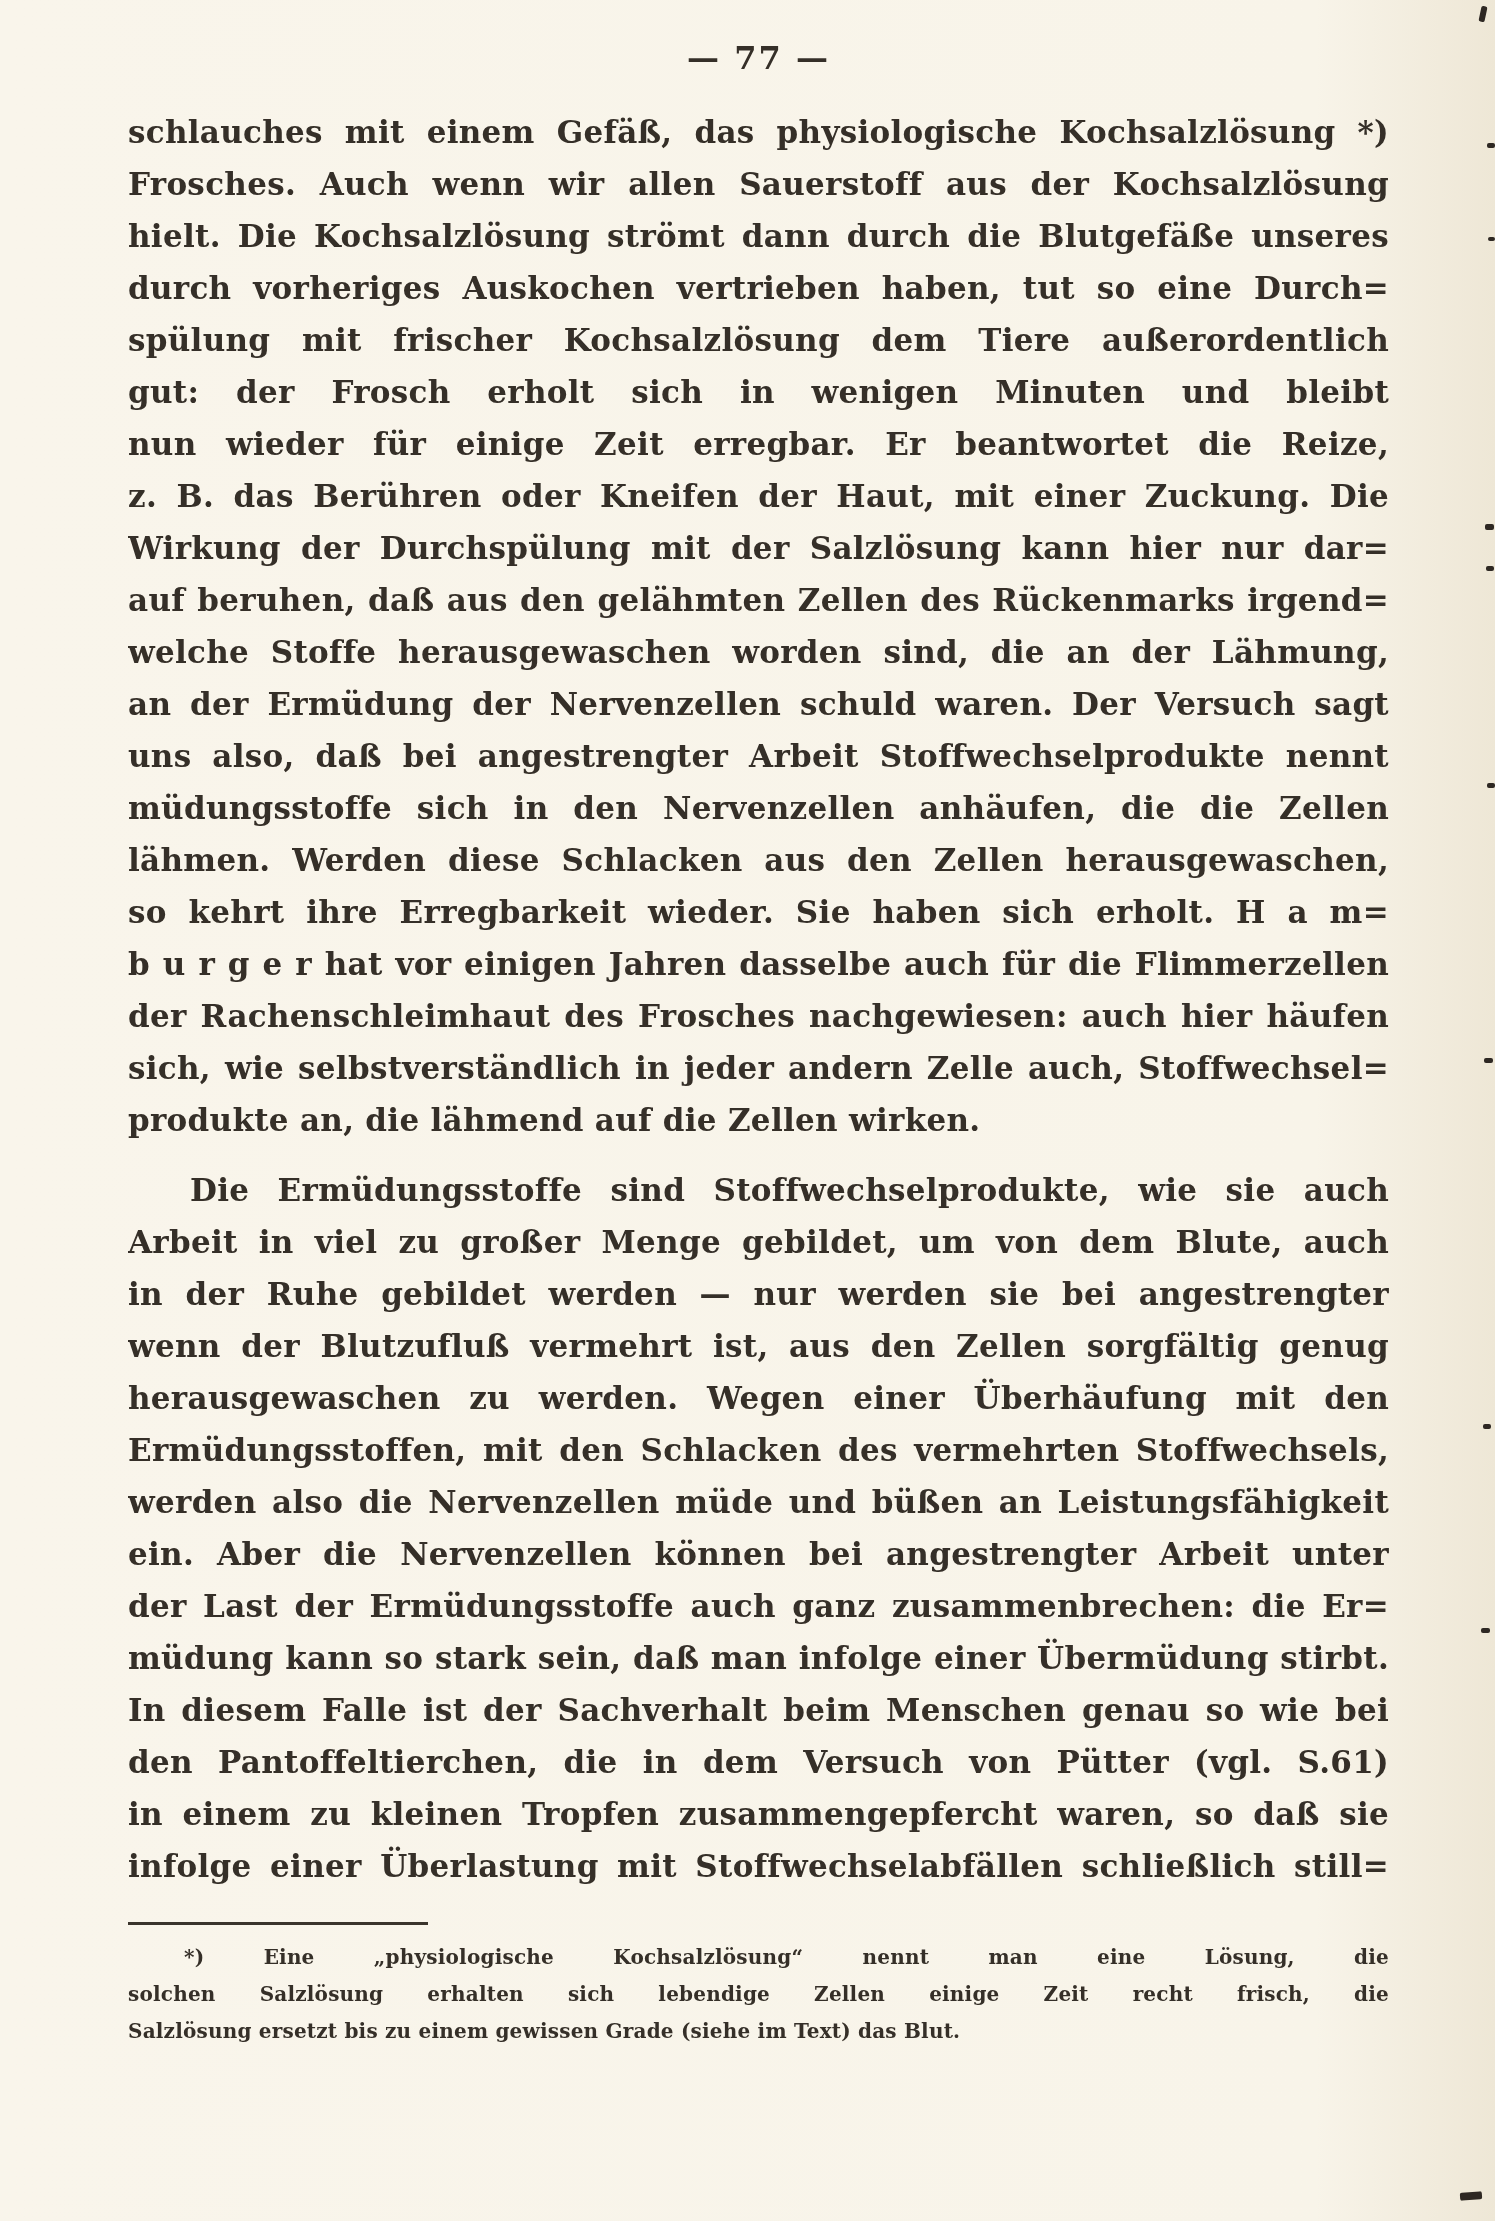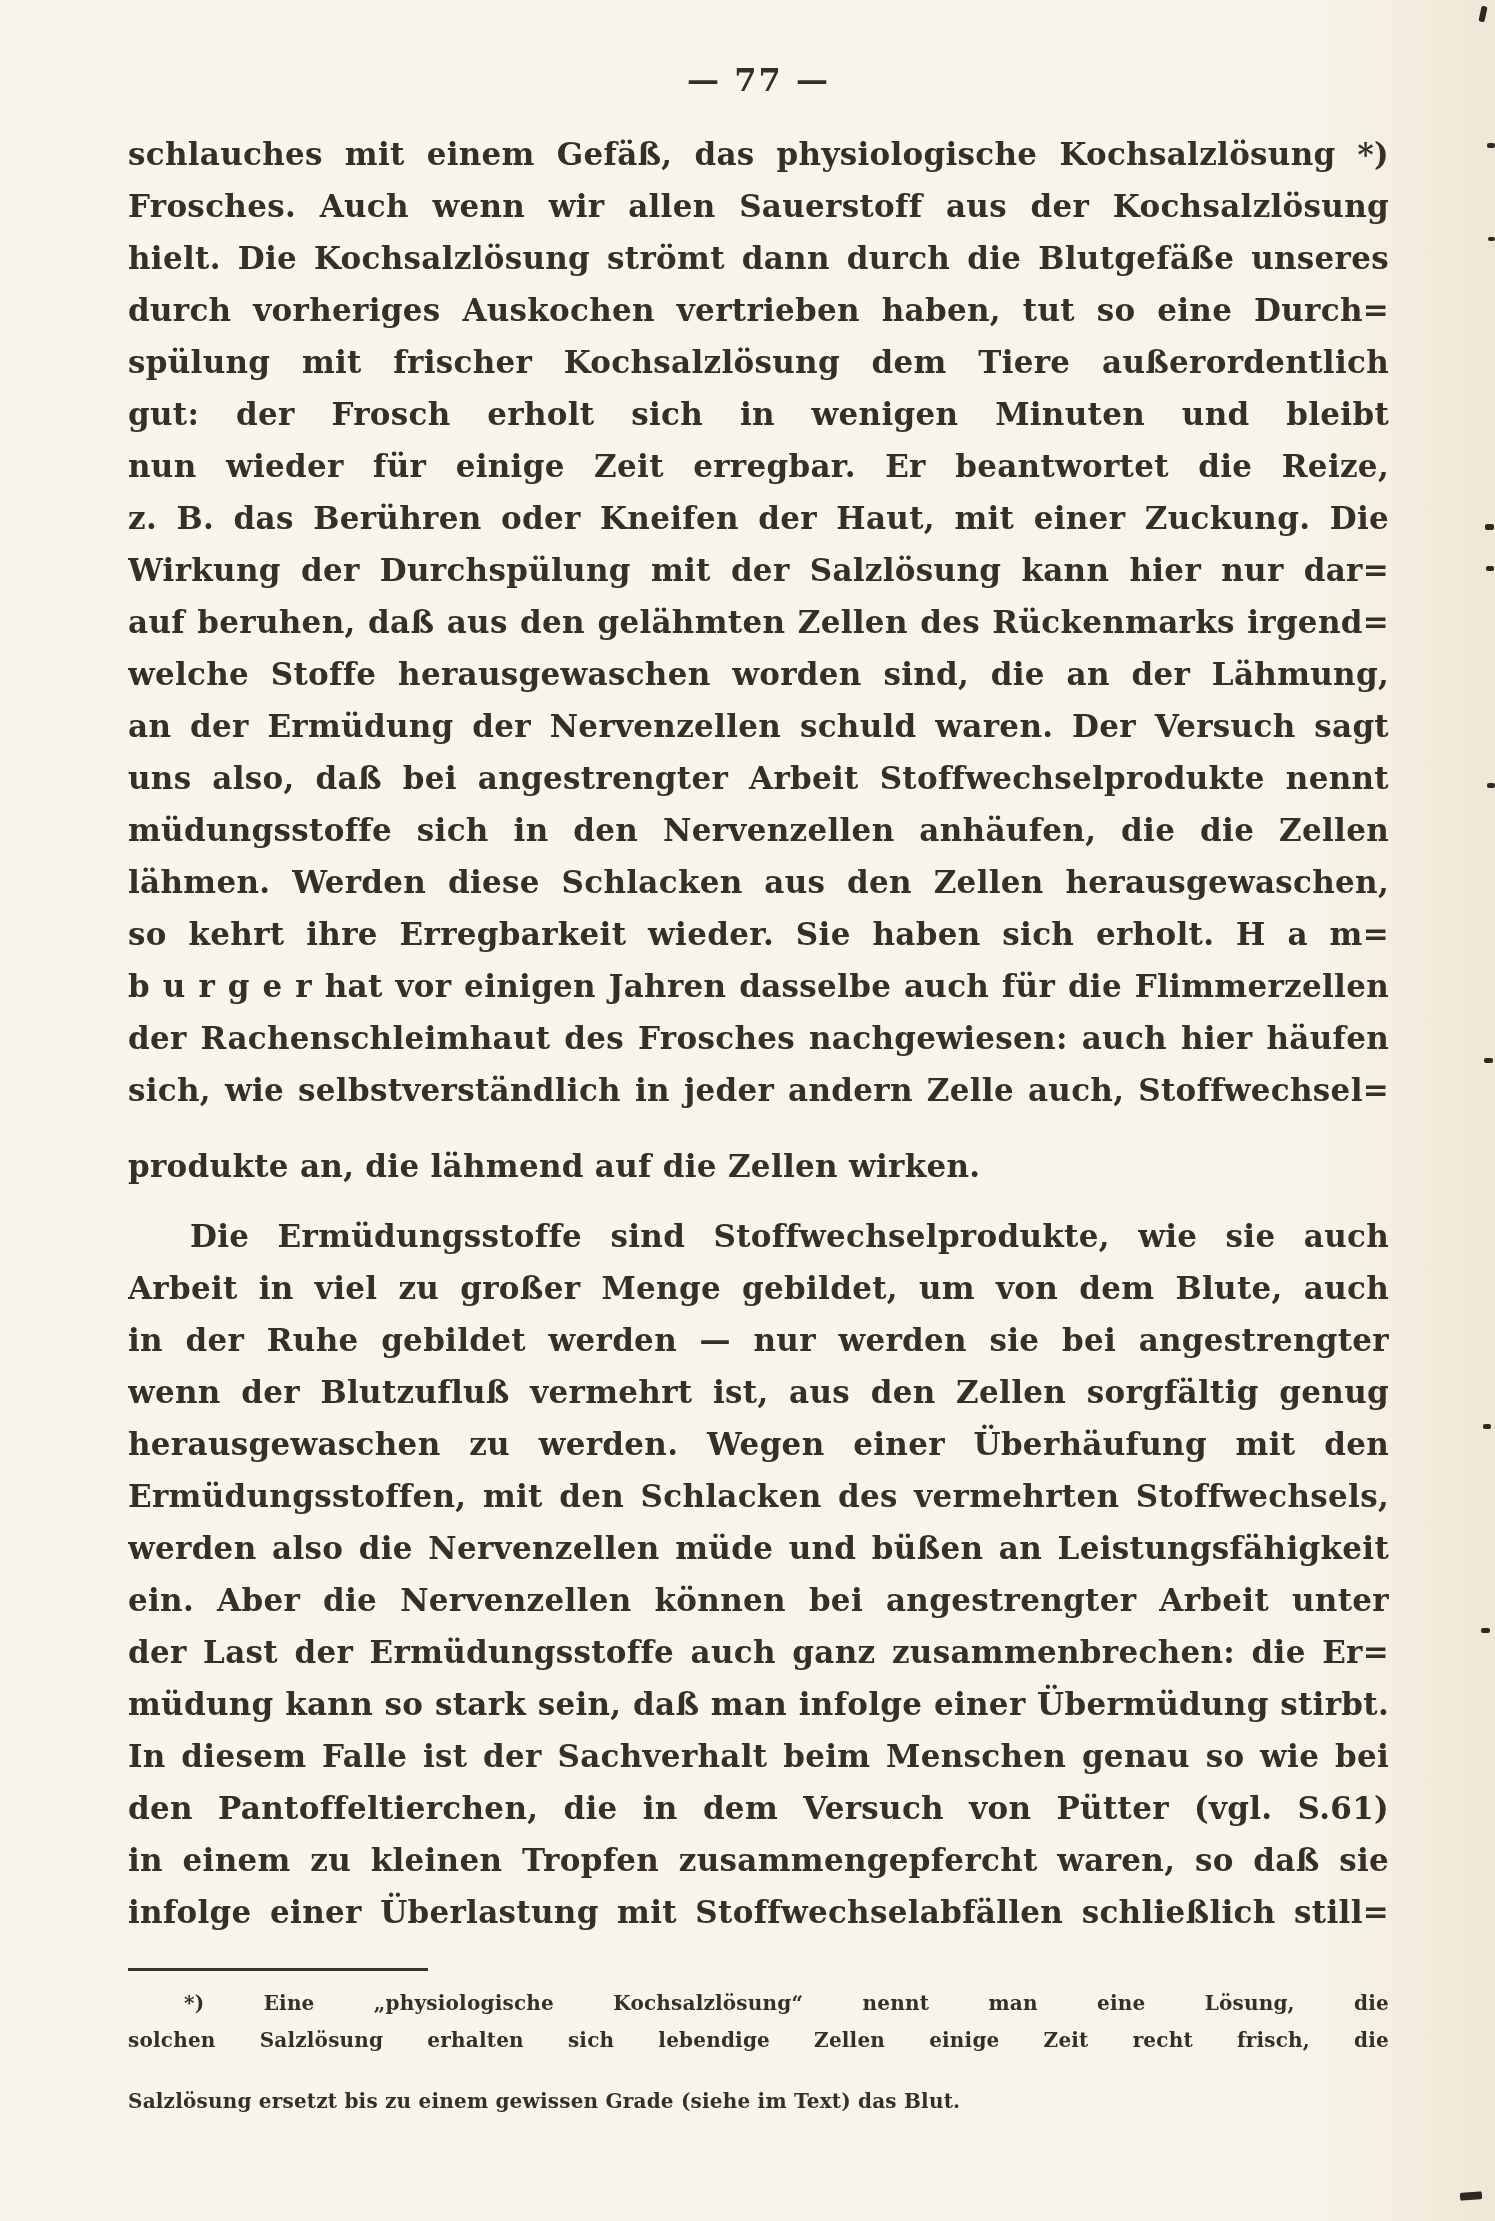--- a/index.html
+++ b/index.html
@@ -13,21 +13,21 @@
     background: linear-gradient(90deg, #f9f5eb 0%, #f8f4e9 88%, #eee7d6 100%);
     font-family: "DejaVu Serif", "Liberation Serif", serif;
     color: #352f28;
     overflow: hidden;
   }
   .page-inner {
     position: absolute;
     top: 0; left: 0;
     width: 1495px;
     box-sizing: border-box;
-    padding: 60px 106px 0 128px;
+    padding: 38px 106px 0 128px;
   }
   .page-number {
     text-align: center;
     font-size: 32px;
     font-weight: bold;
     line-height: 40px;
     letter-spacing: 2px;
     margin-bottom: 28px;
   }
   .body-text {
@@ -40,21 +40,20 @@
   .line {
     height: 52px;
     line-height: 52px;
     text-align: justify;
     text-align-last: justify;
     white-space: normal;
     overflow: hidden;
   }
   .line.endpara {
     text-align-last: left;
-    margin-top: 24px;
   }
   .line.indent {
     padding-left: 62px;
   }
   .footnote-divider {
     width: 300px;
     height: 3px;
     background: #3a342c;
     margin-top: 30px;
     border: none;

